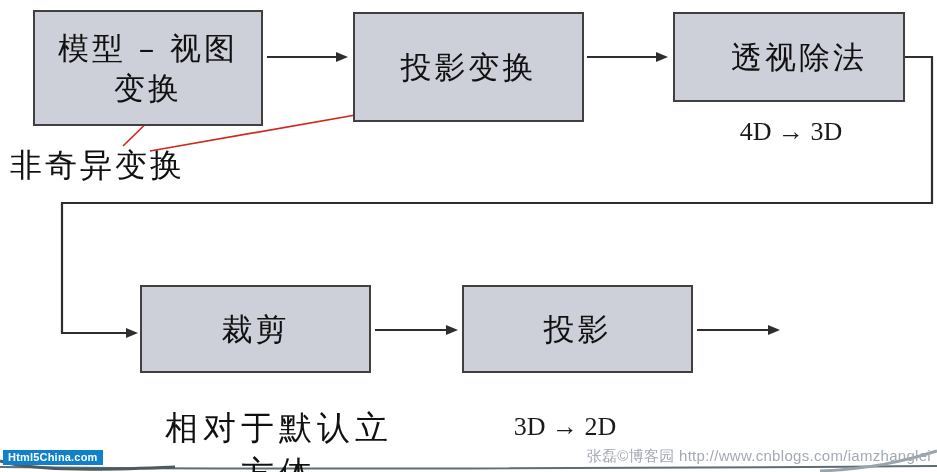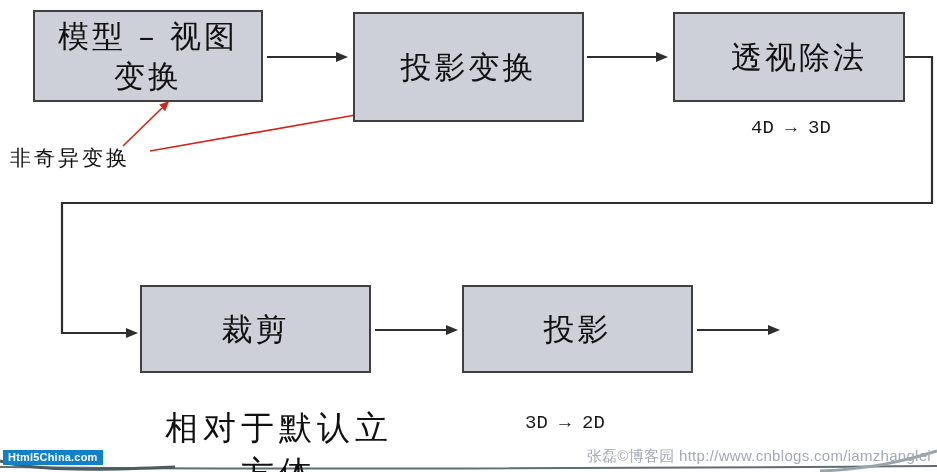--- a/index.html
+++ b/index.html
@@ -24,45 +24,45 @@
     flex-direction: column;
     align-items: center;
     justify-content: center;
     text-align: center;
     color: #111111;
     font-size: 31px;
     letter-spacing: 3px;
     line-height: 40px;
     box-sizing: border-box;
   }
-  .box-1 { left: 33px;  top: 10px;  width: 230px; height: 92px; }
+  .box-1 { left: 33px;  top: 10px;  width: 230px; height: 116px; }
   .box-2 { left: 353px; top: 12px;  width: 231px; height: 110px; }
   .box-3 { left: 673px; top: 12px;  width: 232px; height: 90px; padding-left: 20px; }
   .box-4 { left: 140px; top: 285px; width: 231px; height: 88px; }
   .box-5 { left: 462px; top: 285px; width: 231px; height: 88px; }
   .anno {
     position: absolute;
     color: #111111;
   }
   .anno-nonsingular {
     left: 10px; top: 144px;
-    font-size: 21px;
+    font-size: 32px;
     letter-spacing: 3px;
   }
   .anno-cube {
     left: 148px; top: 406px;
     width: 262px;
     text-align: center;
     font-size: 33px;
     letter-spacing: 5px;
   }
   .dim-label {
     position: absolute;
-    font-family: Liberation Mono, monospace;
-    font-size: 19px;
+    font-family: Liberation Serif, serif;
+    font-size: 26px;
     color: #1a1a1a;
     text-align: center;
   }
   .dim-4d3d { left: 700px; top: 117px; width: 182px; }
   .dim-3d2d { left: 478px; top: 412px; width: 174px; }
   .badge {
     position: absolute;
     left: 3px; top: 450px;
     background: #1080c8;
     color: #ffffff;

